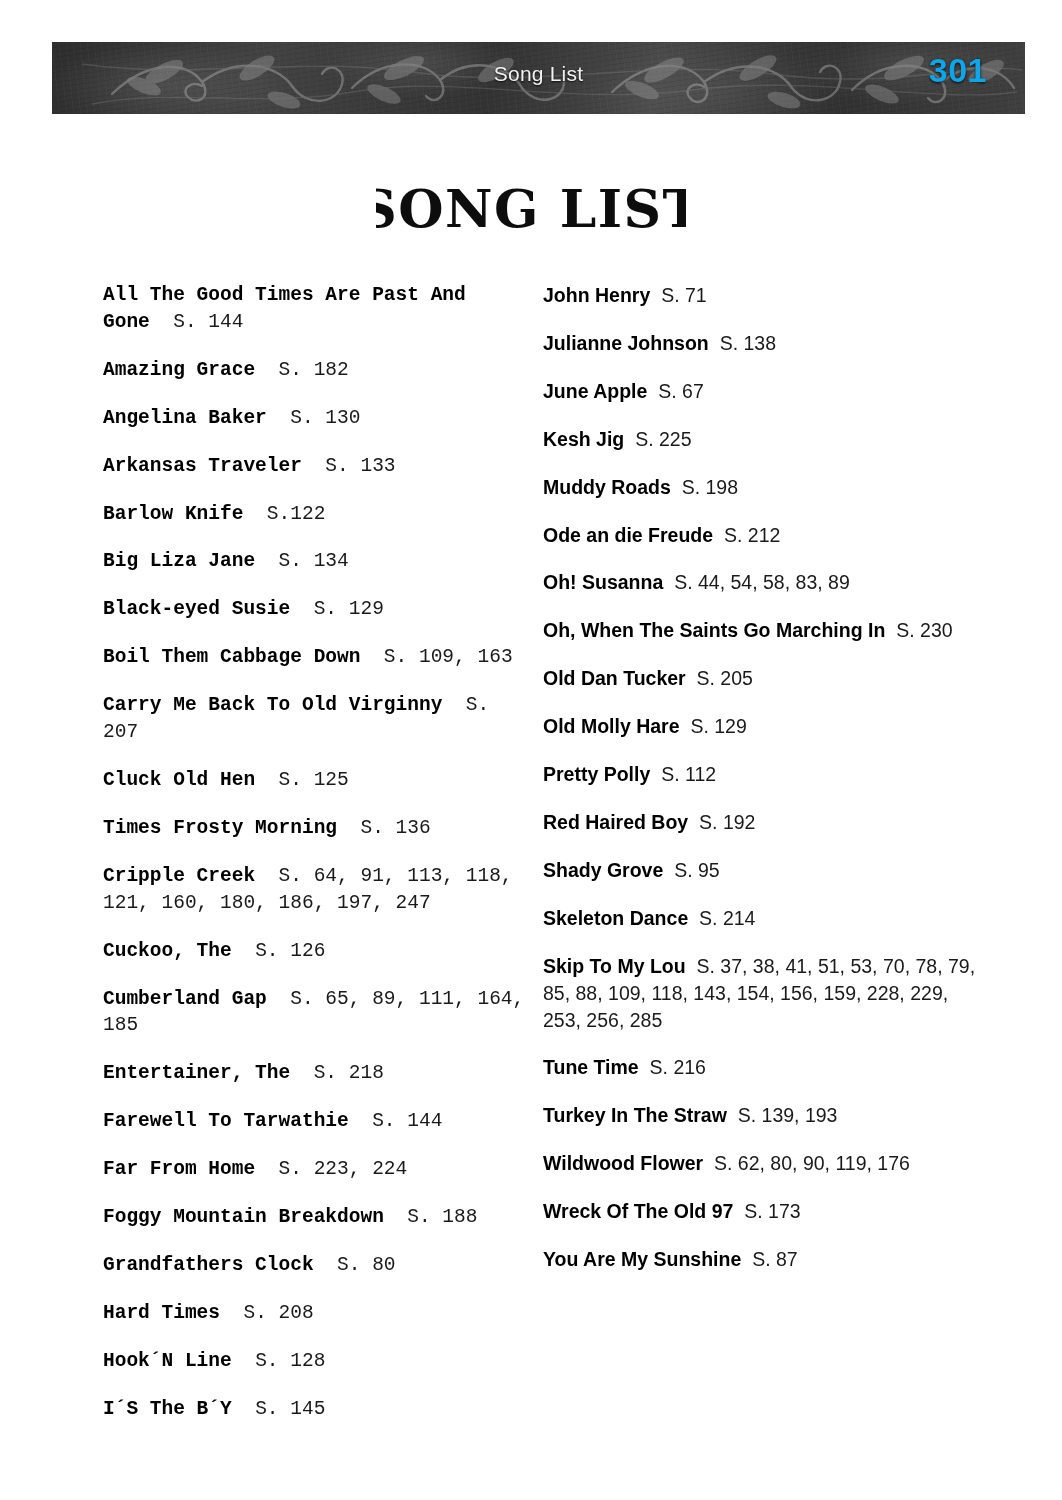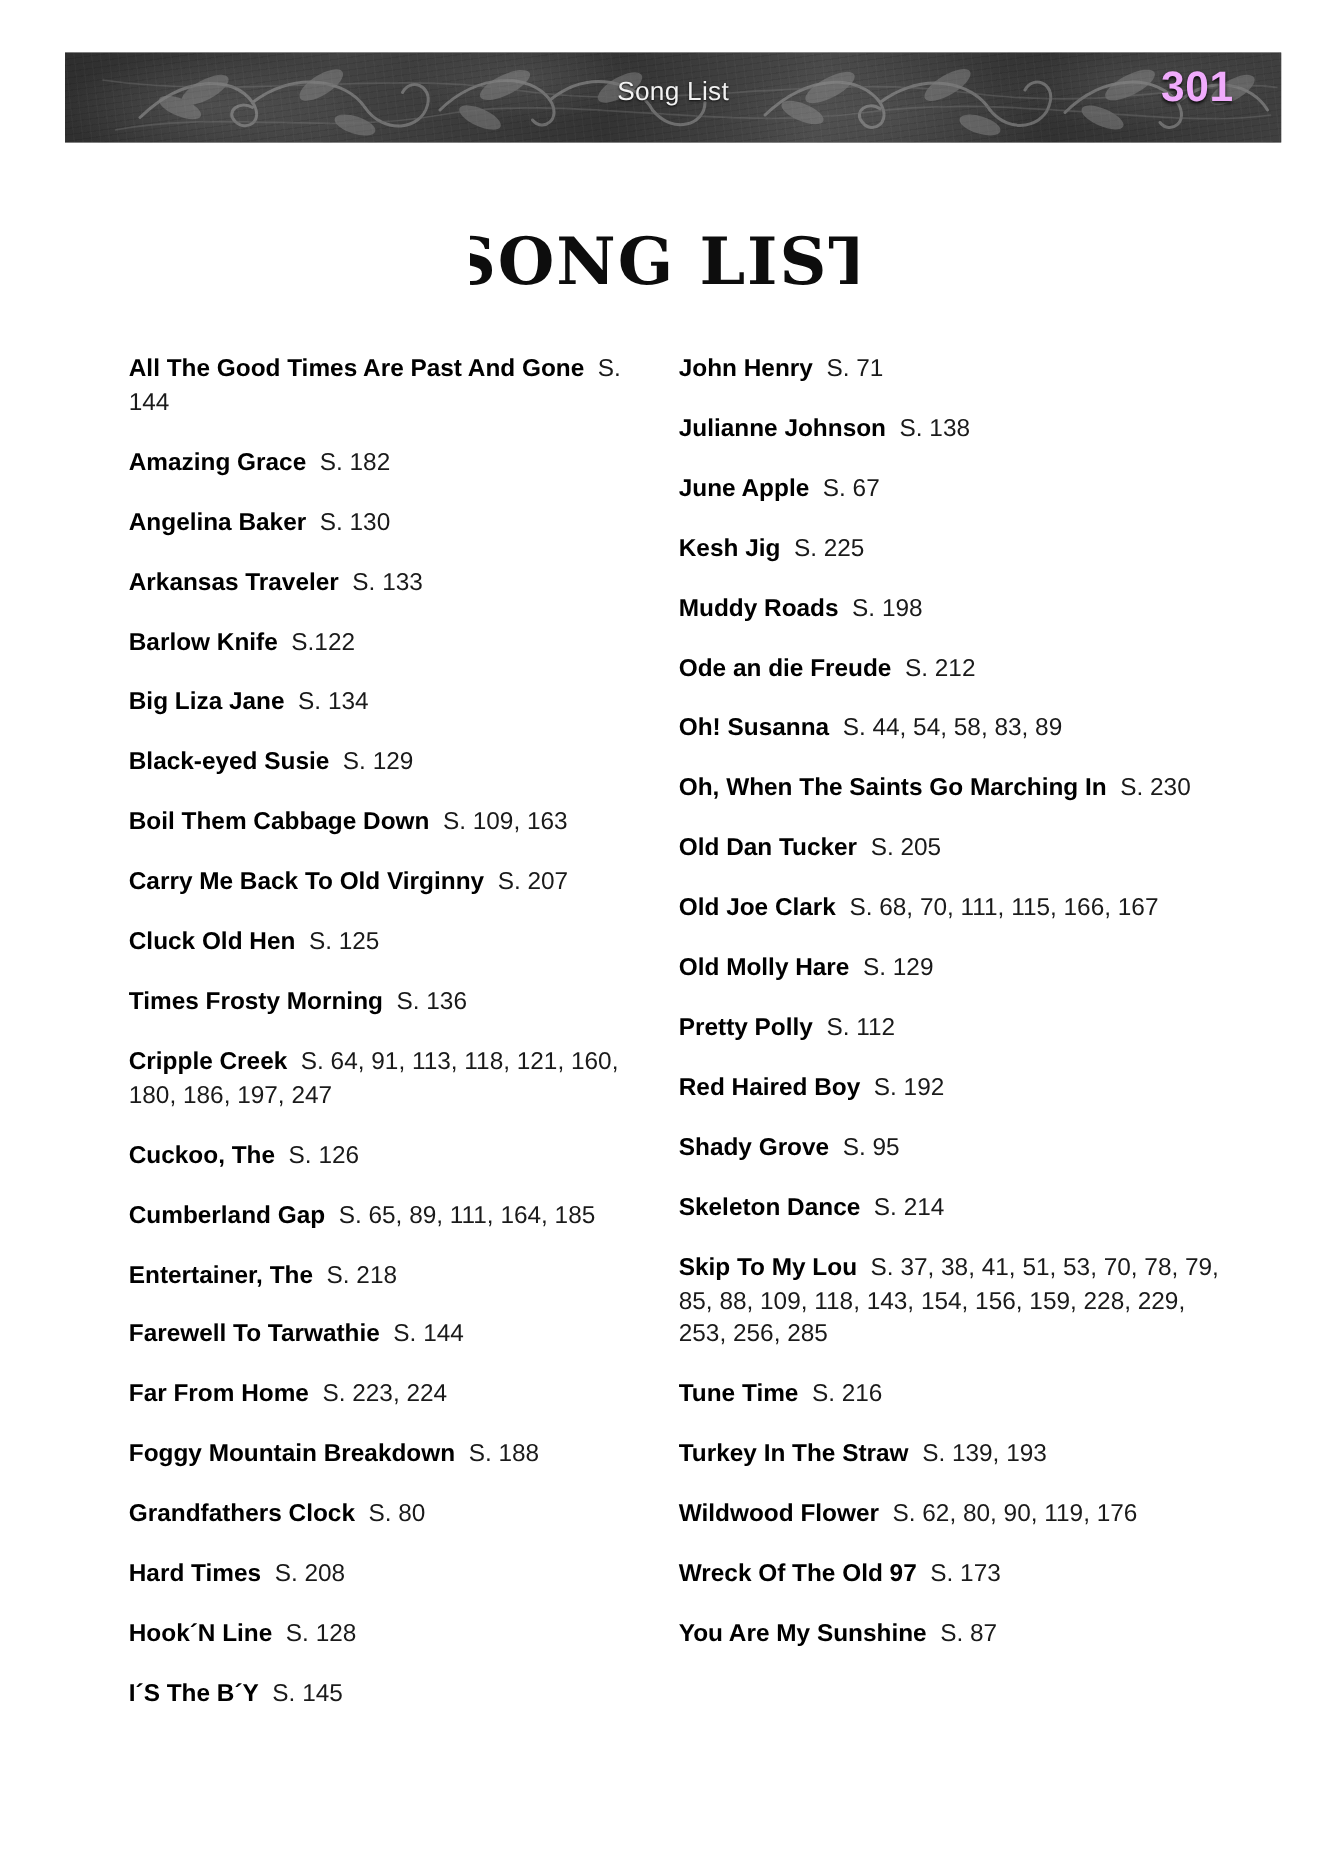--- a/index.html
+++ b/index.html
@@ -56,21 +56,21 @@
     text-align: center;
     color: #f2f2f2;
     font-size: 21px;
     letter-spacing: 0.2px;
     text-shadow: 0 1px 2px rgba(0,0,0,0.85);
   }
   .banner-page {
     position: absolute;
     right: 38px;
     top: 9px;
-    color: #f0abfc;
+    color: #0ea5e9;
     font-size: 34px;
     font-weight: bold;
     letter-spacing: 0.5px;
     text-shadow: 0 1px 3px rgba(0,0,0,0.9);
   }
 
   
   .page-title {
     position: absolute;
     left: 0;
@@ -90,21 +90,21 @@
   .columns {
     position: absolute;
     top: 282px;
     left: 0;
     width: 1062px;
   }
   .column {
     position: absolute;
     top: 0;
   }
-  .column-left  { left: 103px; width: 430px; }
+  .column-left  { left: 103px; width: 430px; font-family: Liberation Mono, monospace; }
   .column-right { left: 543px; width: 440px; }
 
   .entry {
     margin-bottom: 21px;
     font-size: 19.5px;
     line-height: 1.38;
     color: #000000;
   }
   .entry .title {
     font-weight: bold;
@@ -196,21 +196,20 @@
   <div class="column column-right">
       <div class="entry"><span class="title">John Henry</span>&nbsp; <span class="pages">S. 71</span></div>
       <div class="entry"><span class="title">Julianne Johnson</span>&nbsp; <span class="pages">S. 138</span></div>
       <div class="entry"><span class="title">June Apple</span>&nbsp; <span class="pages">S. 67</span></div>
       <div class="entry"><span class="title">Kesh Jig</span>&nbsp; <span class="pages">S. 225</span></div>
       <div class="entry"><span class="title">Muddy Roads</span>&nbsp; <span class="pages">S. 198</span></div>
       <div class="entry"><span class="title">Ode an die Freude</span>&nbsp; <span class="pages">S. 212</span></div>
       <div class="entry"><span class="title">Oh! Susanna</span>&nbsp; <span class="pages">S. 44, 54, 58, 83, 89</span></div>
       <div class="entry"><span class="title">Oh, When The Saints Go Marching In</span>&nbsp; <span class="pages">S. 230</span></div>
       <div class="entry"><span class="title">Old Dan Tucker</span>&nbsp; <span class="pages">S. 205</span></div>
-      <div class="entry"><span class="title">Old Joe Clark</span>&nbsp; <span class="pages">S. 68, 70, 111, 115, 166, 167</span></div>
       <div class="entry"><span class="title">Old Molly Hare</span>&nbsp; <span class="pages">S. 129</span></div>
       <div class="entry"><span class="title">Pretty Polly</span>&nbsp; <span class="pages">S. 112</span></div>
       <div class="entry"><span class="title">Red Haired Boy</span>&nbsp; <span class="pages">S. 192</span></div>
       <div class="entry"><span class="title">Shady Grove</span>&nbsp; <span class="pages">S. 95</span></div>
       <div class="entry"><span class="title">Skeleton Dance</span>&nbsp; <span class="pages">S. 214</span></div>
       <div class="entry"><span class="title">Skip To My Lou</span>&nbsp; <span class="pages">S. 37, 38, 41, 51, 53, 70, 78, 79, 85, 88, 109, 118, 143, 154, 156, 159, 228, 229, 253, 256, 285</span></div>
       <div class="entry"><span class="title">Tune Time</span>&nbsp; <span class="pages">S. 216</span></div>
       <div class="entry"><span class="title">Turkey In The Straw</span>&nbsp; <span class="pages">S. 139, 193</span></div>
       <div class="entry"><span class="title">Wildwood Flower</span>&nbsp; <span class="pages">S. 62, 80, 90, 119, 176</span></div>
       <div class="entry"><span class="title">Wreck Of The Old 97</span>&nbsp; <span class="pages">S. 173</span></div>

